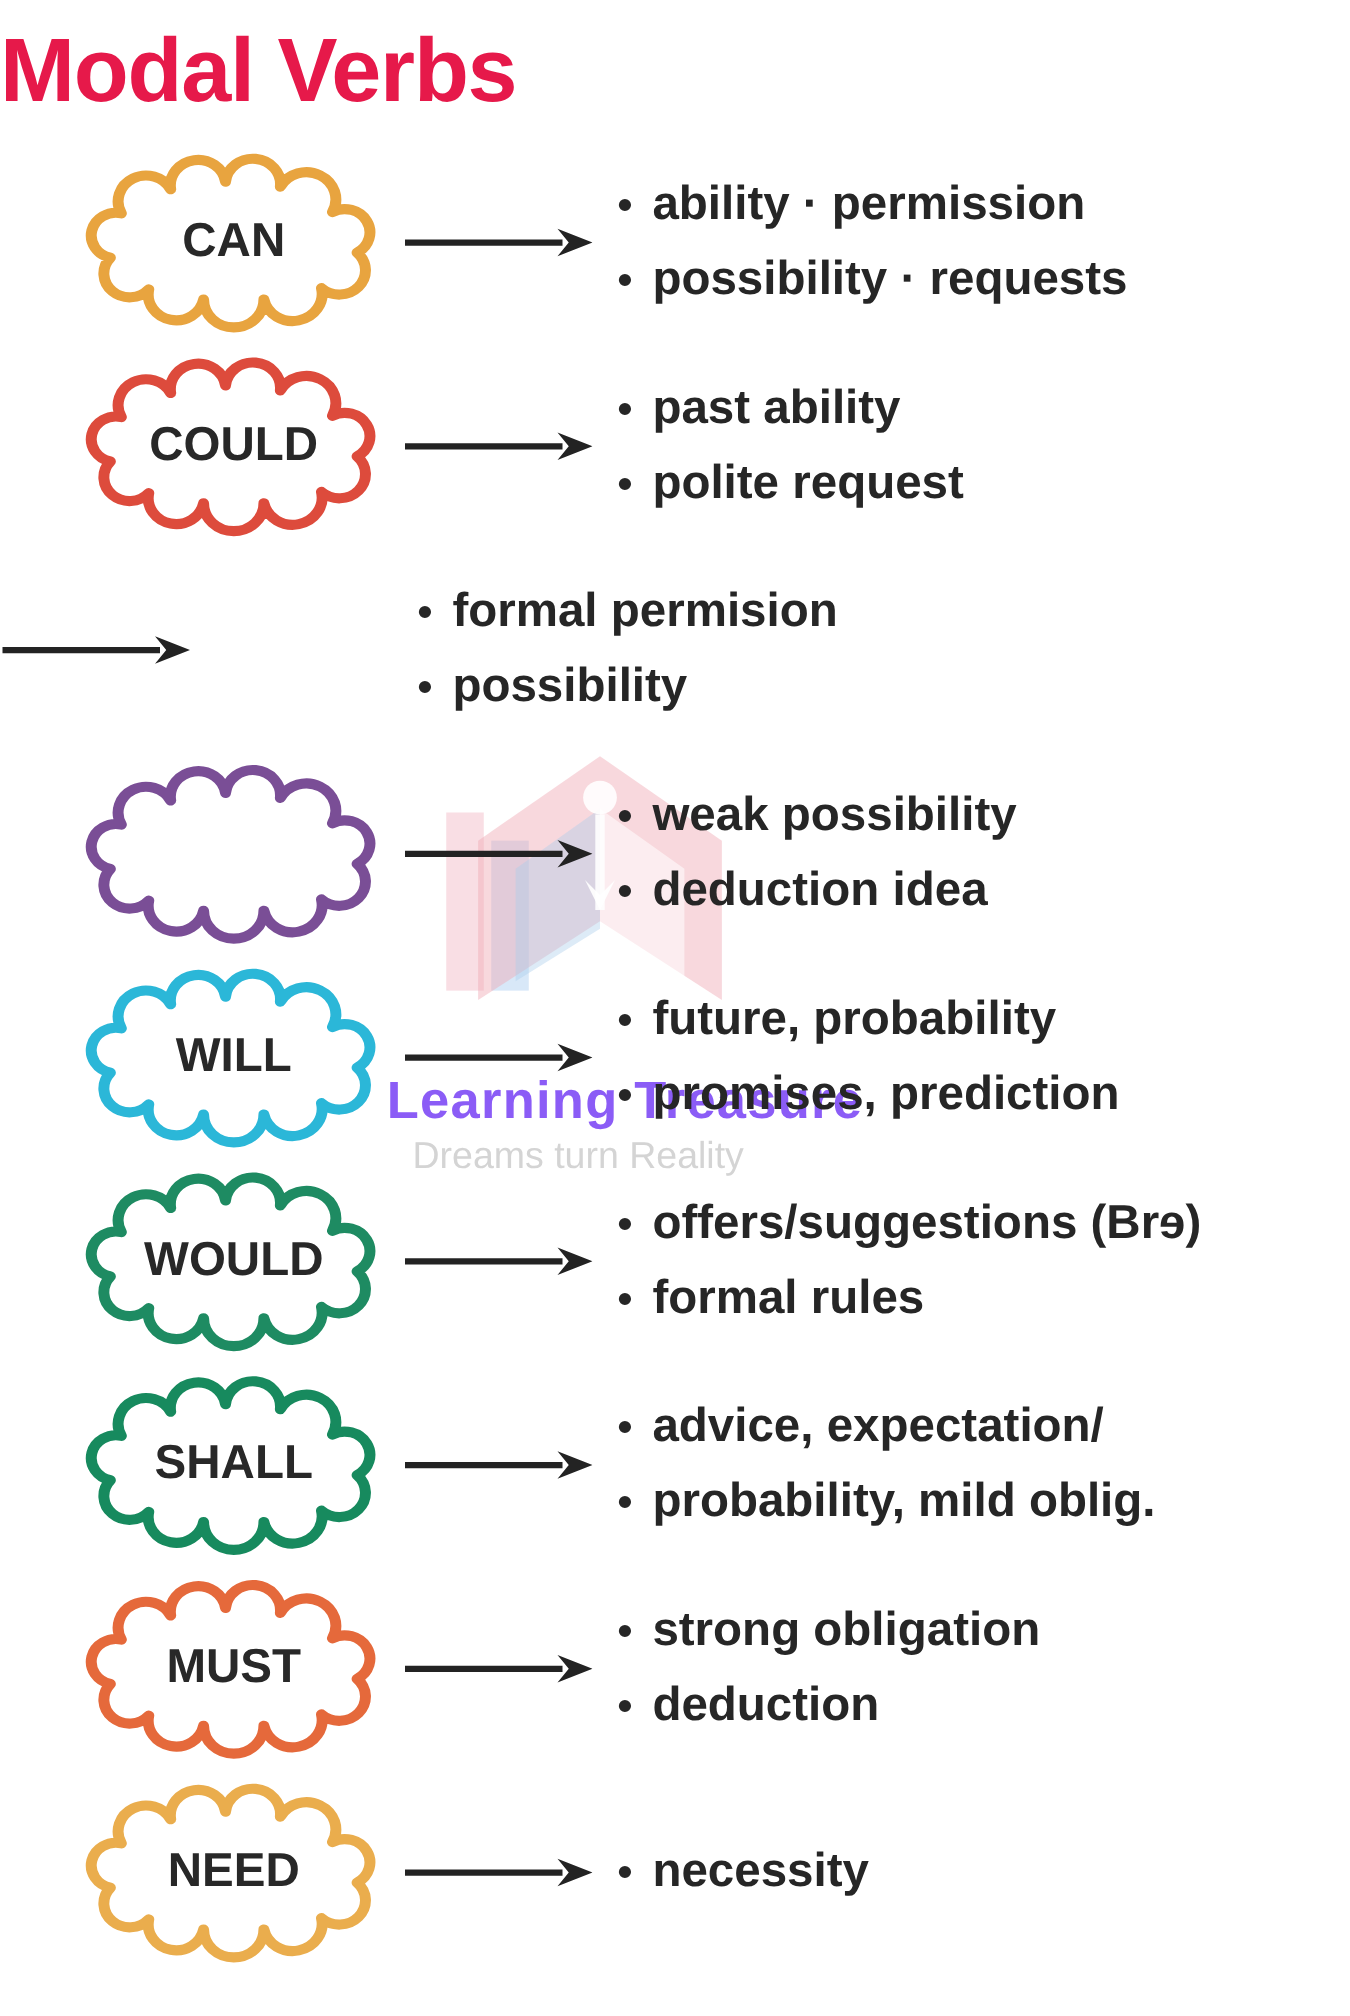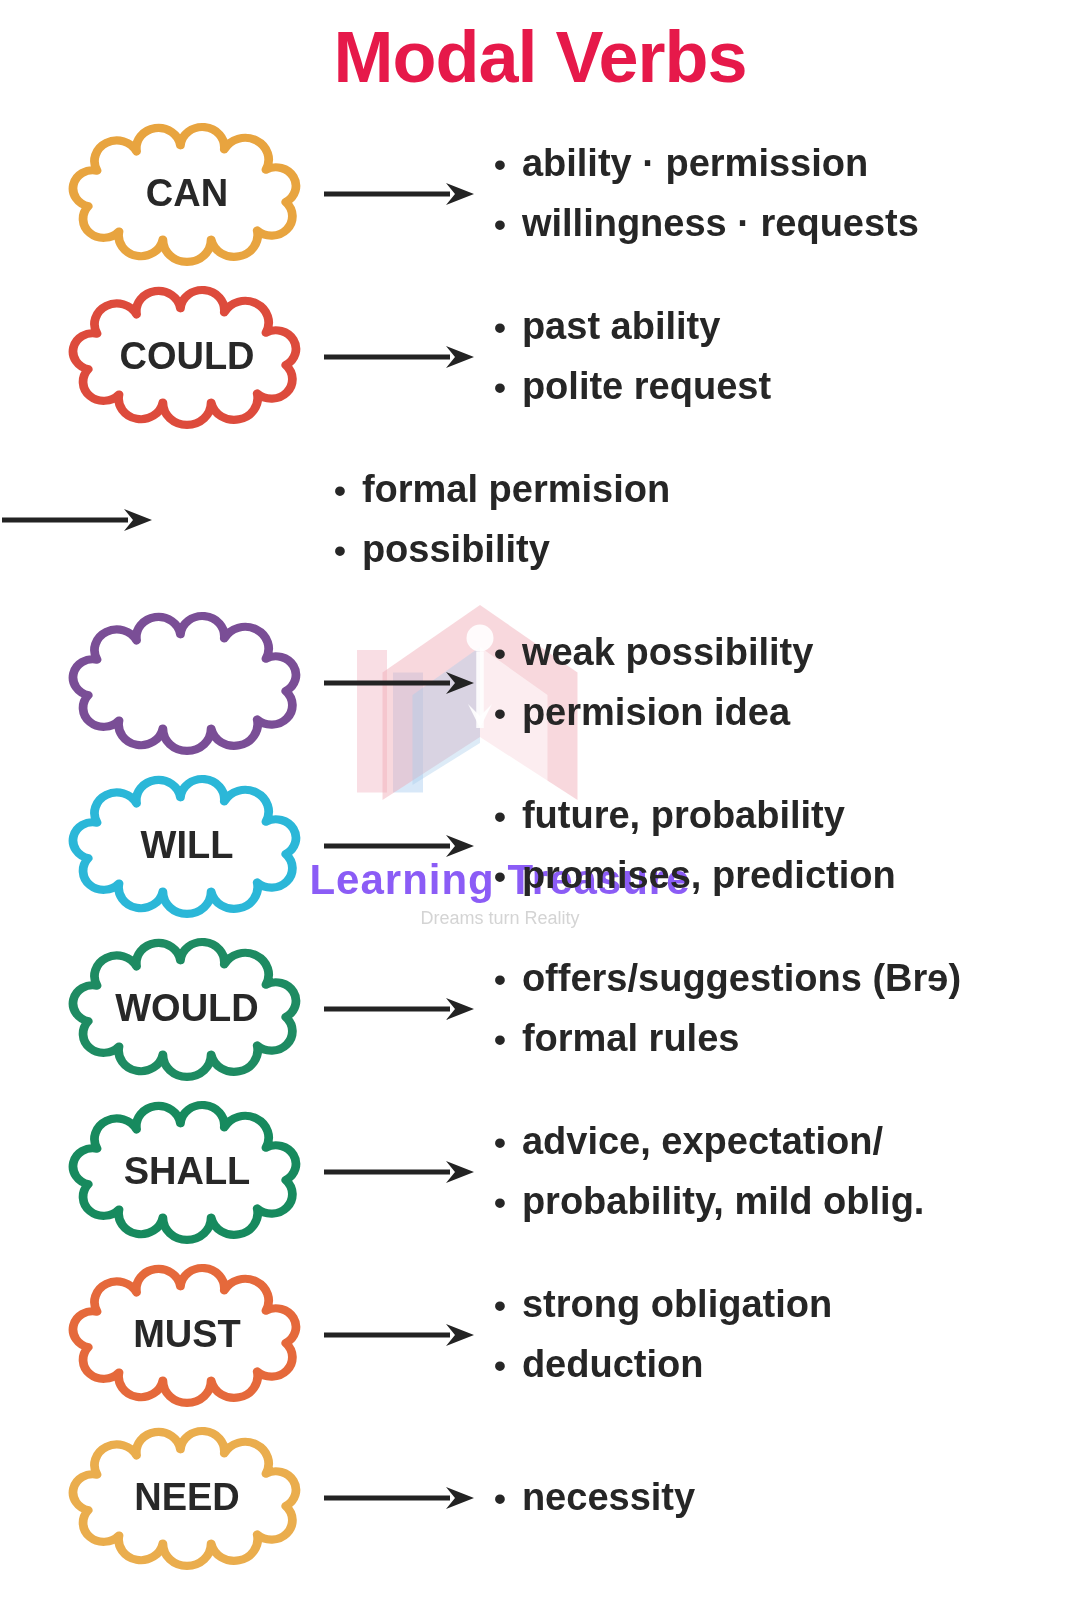--- a/index.html
+++ b/index.html
@@ -2,37 +2,37 @@
 <html><head>
 <meta charset="utf-8">
 <style>
   html,body{margin:0;padding:0;background:#ffffff;}
   body{
     width:1080px;height:1613px;overflow:hidden;position:relative;
     font-family:"Liberation Sans", sans-serif;
   }
   
   .title{
-    text-align:center;padding-top:16px;height:96px;
+    padding-top:16px;height:96px;
     font-size:72px;font-weight:bold;letter-spacing:-1px;
     position:relative;z-index:2;
   }
   
   .watermark{
     position:absolute;left:300px;top:560px;width:400px;height:390px;
     z-index:0;pointer-events:none;
   }
   .wm-logo{position:absolute;left:30px;top:0;}
   .wm-name{
     position:absolute;left:-10px;top:296px;width:420px;text-align:center;
     font-size:42px;font-weight:bold;color:#8b5cf6;letter-spacing:1px;
   }
   .wm-tagline{
-    position:absolute;left:30px;top:348px;width:340px;text-align:center;
-    font-size:18px;color:#d4d4d4;
+    position:absolute;left:30px;top:348px;width:340px;
+    font-size:30px;color:#d4d4d4;
   }
   
   .rows{position:relative;z-index:1;}
   .row{
     display:grid;grid-template-columns:322px 160px 1fr;
     align-items:center;height:163px;
   }
   .cloud-wrap{position:relative;width:250px;height:150px;margin-left:62px;}
   .cloud-svg{width:250px;height:150px;display:block;}
   .cloud-path{fill:#ffffff;stroke:var(--c);stroke-width:8;stroke-linejoin:round;}
@@ -91,21 +91,21 @@
         <polygon points="124,2 152,13 124,24 133,13"></polygon>
       </svg>
     </div>
     <ul class="bullets">
         <li>
           <span class="dot">•</span>
           <span class="btext">ability · permission</span>
         </li>
         <li>
           <span class="dot">•</span>
-          <span class="btext">willingness · requests</span>
+          <span class="btext">possibility · requests</span>
         </li>
       </ul>
   </div>
 
   <div class="row" style="--c: #DD4B3C;">
     <div class="cloud-wrap">
       <svg class="cloud-svg" viewBox="10 -6 228 148" preserveAspectRatio="none">
         <path class="cloud-path" d="M 42 45 A 1 1 0 0 1 78 26 A 1 1 0 0 1 118 20 A 1 1 0 0 1 158 24 A 1 1 0 0 1 196 44 A 1 1 0 0 1 214 76 A 1 1 0 0 1 188 104 A 1 1 0 0 1 146 113 A 1 1 0 0 1 102 113 A 1 1 0 0 1 62 105 A 1 1 0 0 1 34 80 A 1 1 0 0 1 42 45 Z"></path>
       </svg>
       <span class="verb">COULD</span>
@@ -159,21 +159,21 @@
         <polygon points="124,2 152,13 124,24 133,13"></polygon>
       </svg>
     </div>
     <ul class="bullets">
         <li>
           <span class="dot">•</span>
           <span class="btext">weak possibility</span>
         </li>
         <li>
           <span class="dot">•</span>
-          <span class="btext">permision idea</span>
+          <span class="btext">deduction idea</span>
         </li>
       </ul>
   </div>
 
   <div class="row" style="--c: #2BB7D8;">
     <div class="cloud-wrap">
       <svg class="cloud-svg" viewBox="10 -6 228 148" preserveAspectRatio="none">
         <path class="cloud-path" d="M 42 45 A 1 1 0 0 1 78 26 A 1 1 0 0 1 118 20 A 1 1 0 0 1 158 24 A 1 1 0 0 1 196 44 A 1 1 0 0 1 214 76 A 1 1 0 0 1 188 104 A 1 1 0 0 1 146 113 A 1 1 0 0 1 102 113 A 1 1 0 0 1 62 105 A 1 1 0 0 1 34 80 A 1 1 0 0 1 42 45 Z"></path>
       </svg>
       <span class="verb">WILL</span>

